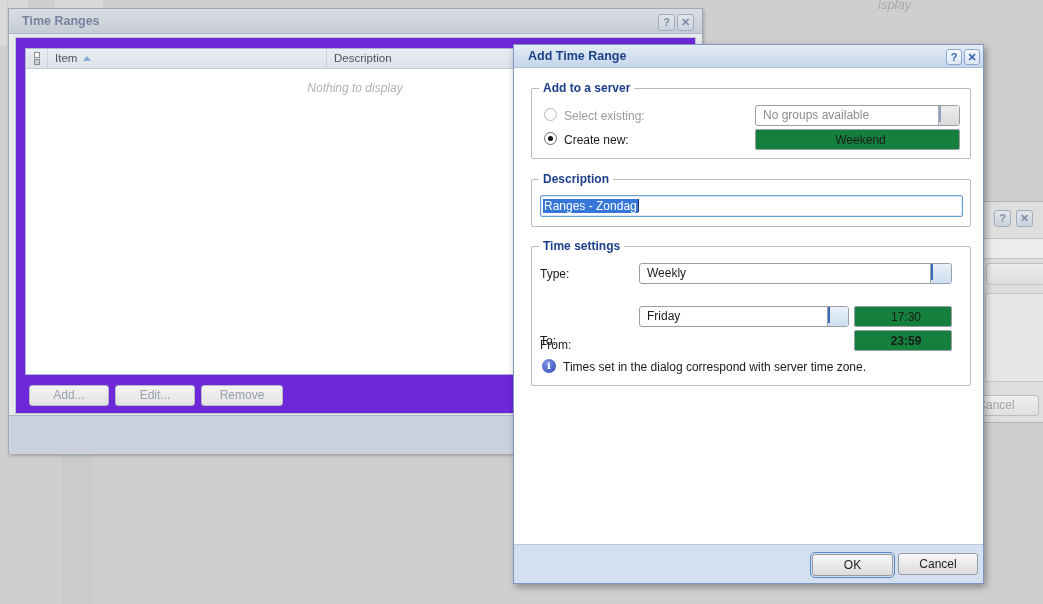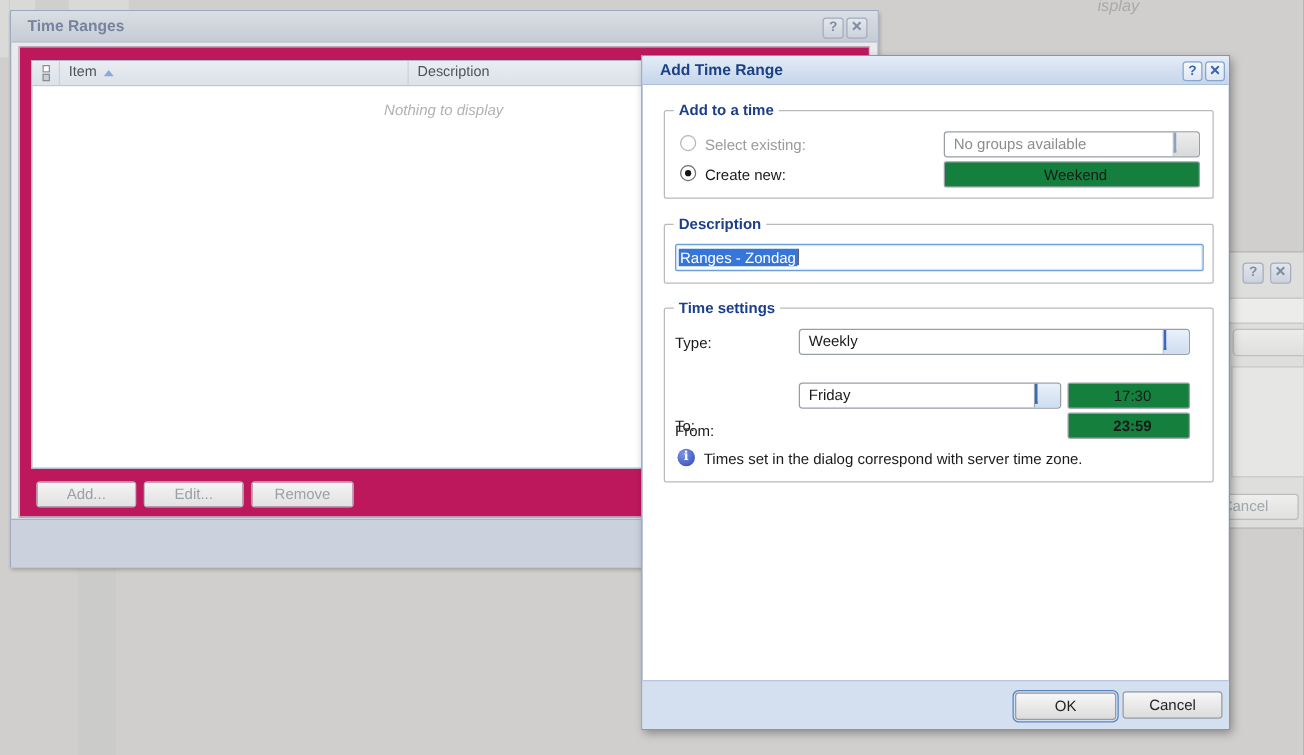--- a/index.html
+++ b/index.html
@@ -37,21 +37,21 @@
   .radio.dis { border-color:#b6b6b6; }
   .txt { position:absolute; height:21px; border:1px solid #989ea6; border-radius:2px; background:#15803d;
          padding:0 0 0 6px; font-family:"Liberation Sans",sans-serif; font-size:12px; color:#1a1a1a;text-align:center; }
 
   
   .tr-dlg { position:absolute; left:8px; top:8px; width:695px; height:446px;
             background:#e9eae9; border:1px solid #9fa9bc; box-shadow:1px 2px 3px rgba(0,0,0,.22); }
   .tr-title { height:25px; background:linear-gradient(#dadee4,#c6ccd6); border-bottom:1px solid #aeb8c8;
               color:#76839e; font-weight:bold; line-height:25px; padding-left:13px; font-size:12.5px; }
   .tr-content { position:absolute; left:6px; top:28px; width:681px; height:377px;
-                background:#be185d; border:1px solid #bac3d2; }
+                background:#6d28d9; border:1px solid #bac3d2; }
   .tr-footer { position:absolute; left:0; top:406px; width:100%; height:39px;
                background:#cbd2de; border-top:1px solid #a9b4c9; }
   .tbl { position:absolute; left:9px; top:10px; right:10px; height:327px; background:#fff; border:1px solid #a9b6cc; }
   .tbl-head { display:flex; height:20px; background:linear-gradient(#e9edf1,#dce2e9);
               border-bottom:1px solid #c2cad6; color:#4f5357; font-size:11.5px; }
   .th { line-height:19px; padding-left:7px; }
   .th-check { width:22px; border-right:1px solid #c9d1dc; padding:0; position:relative; }
   .th-item { width:279px; border-right:1px solid #c9d1dc; display:flex; align-items:center; gap:6px; }
   .sort-up { width:0; height:0; border-left:4px solid transparent; border-right:4px solid transparent;
              border-bottom:5px solid #8aabd4; }
@@ -150,21 +150,21 @@
     <div class="hid-panel"></div>
     <div class="hid-cancel">Cancel</div>
   </div>
 
   <div class="modal">
     <div class="m-title">Add Time Range</div>
     <div class="winbtn blue" style="right:21px; top:4px; width:16px; height:16px;">?</div>
     <div class="winbtn blue" style="right:3px; top:4px; width:16px; height:16px;">✕</div>
 
     <div class="fs" style="top:43px; height:71px;">
-      <div class="fs-legend">Add to a time</div>
+      <div class="fs-legend">Add to a server</div>
       <div class="radio dis" style="left:12px; top:19px;"></div>
       <div class="lbl dim" style="left:32px; top:20px;">Select existing:</div>
       <div class="dd disabled" style="left:223px; top:16px; width:205px;">
         <span class="dd-text">No groups available</span>
         <span class="dd-btn"><span class="chev dis"></span></span>
       </div>
       <div class="radio sel" style="left:12px; top:43px;"></div>
       <div class="lbl" style="left:32px; top:44px;">Create new:</div>
       <input class="txt" style="left: 223px; top: 40px; width: 205px;" value="Weekend">
     </div>

